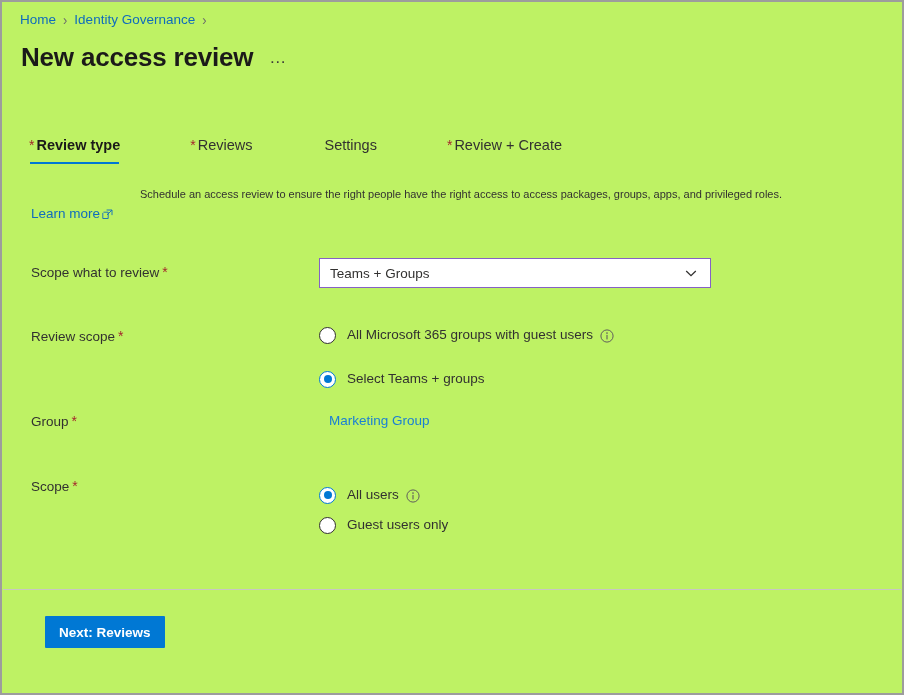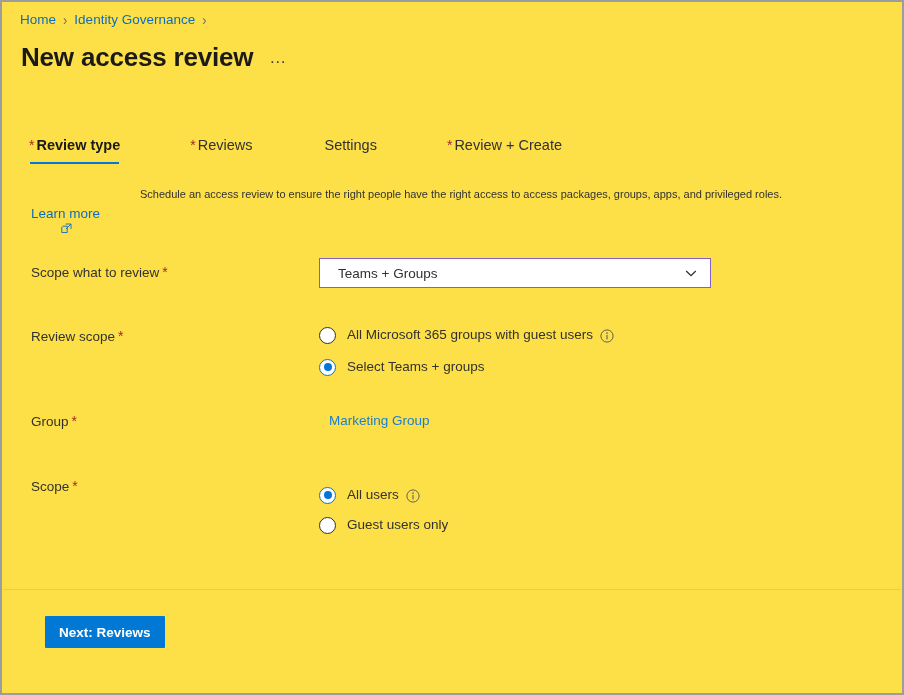--- a/index.html
+++ b/index.html
@@ -10,21 +10,21 @@
   body {
     font-family: "Liberation Sans", sans-serif;
     -webkit-font-smoothing: antialiased;
   }
   .screen {
     position: relative;
     width: 904px;
     height: 695px;
     box-sizing: border-box;
     border: 2px solid #9d9d9d;
-    background: #fde047;
+    background: #bef264;
     overflow: hidden;
   }
 
   
   .breadcrumb {
     position: absolute;
     top: 9px;
     left: 18px;
     display: flex;
     align-items: center;
@@ -121,21 +121,20 @@
   .learn-more {
     position: absolute;
     top: 203px;
     left: 29px;
     font-size: 13.5px;
     color: #0f6cbd;
     cursor: pointer;
     display: inline-flex;
     align-items: center;
     line-height: 18px;
-    flex-direction: column;
   }
   .ext-icon {
     margin-left: 2px;
     display: inline-block;
     width: 11px;
     height: 11px;
     position: relative;
     top: -2px;
   }
 
@@ -167,21 +166,21 @@
 
   
   .dropdown {
     box-sizing: border-box;
     width: 392px;
     height: 30px;
     border: 1px solid #8661c5;
     background: #ffffff;
     display: flex;
     align-items: center;
-    padding: 0 6px 0 18px;
+    padding: 0 6px 0 10px;
     cursor: pointer;
     font-size: 13.5px;
     color: #323130;
   }
   .dropdown .dd-value { flex: 1; }
   .chev {
     width: 14px;
     height: 14px;
     margin-right: 6px;
     flex: none;
@@ -345,21 +344,21 @@
             <span class="radio"></span>
             <span class="radio-label">All Microsoft 365 groups with guest users</span>
             <span class="info-icon">
               <svg width="14" height="14" viewBox="0 0 14 14" aria-hidden="true">
                 <circle cx="7" cy="7" r="6.1" fill="none" stroke="#605e5c" stroke-width="1"></circle>
                 <circle cx="7" cy="4" r="0.85" fill="#605e5c"></circle>
                 <rect x="6.45" y="5.9" width="1.1" height="4.5" fill="#605e5c"></rect>
               </svg>
             </span>
           </div>
-          <div class="radio-opt" style="margin-top:2px;">
+          <div class="radio-opt" style="margin-top:14px;">
             <span class="radio checked"></span>
             <span class="radio-label">Select Teams + groups</span>
           </div>
         </div>
       </div>
     </div>
 
     <div class="row" style="top:155px;height:30px;">
       <div class="row-label" style="top:4px;">
         <span>Group</span><span class="req">*</span>

